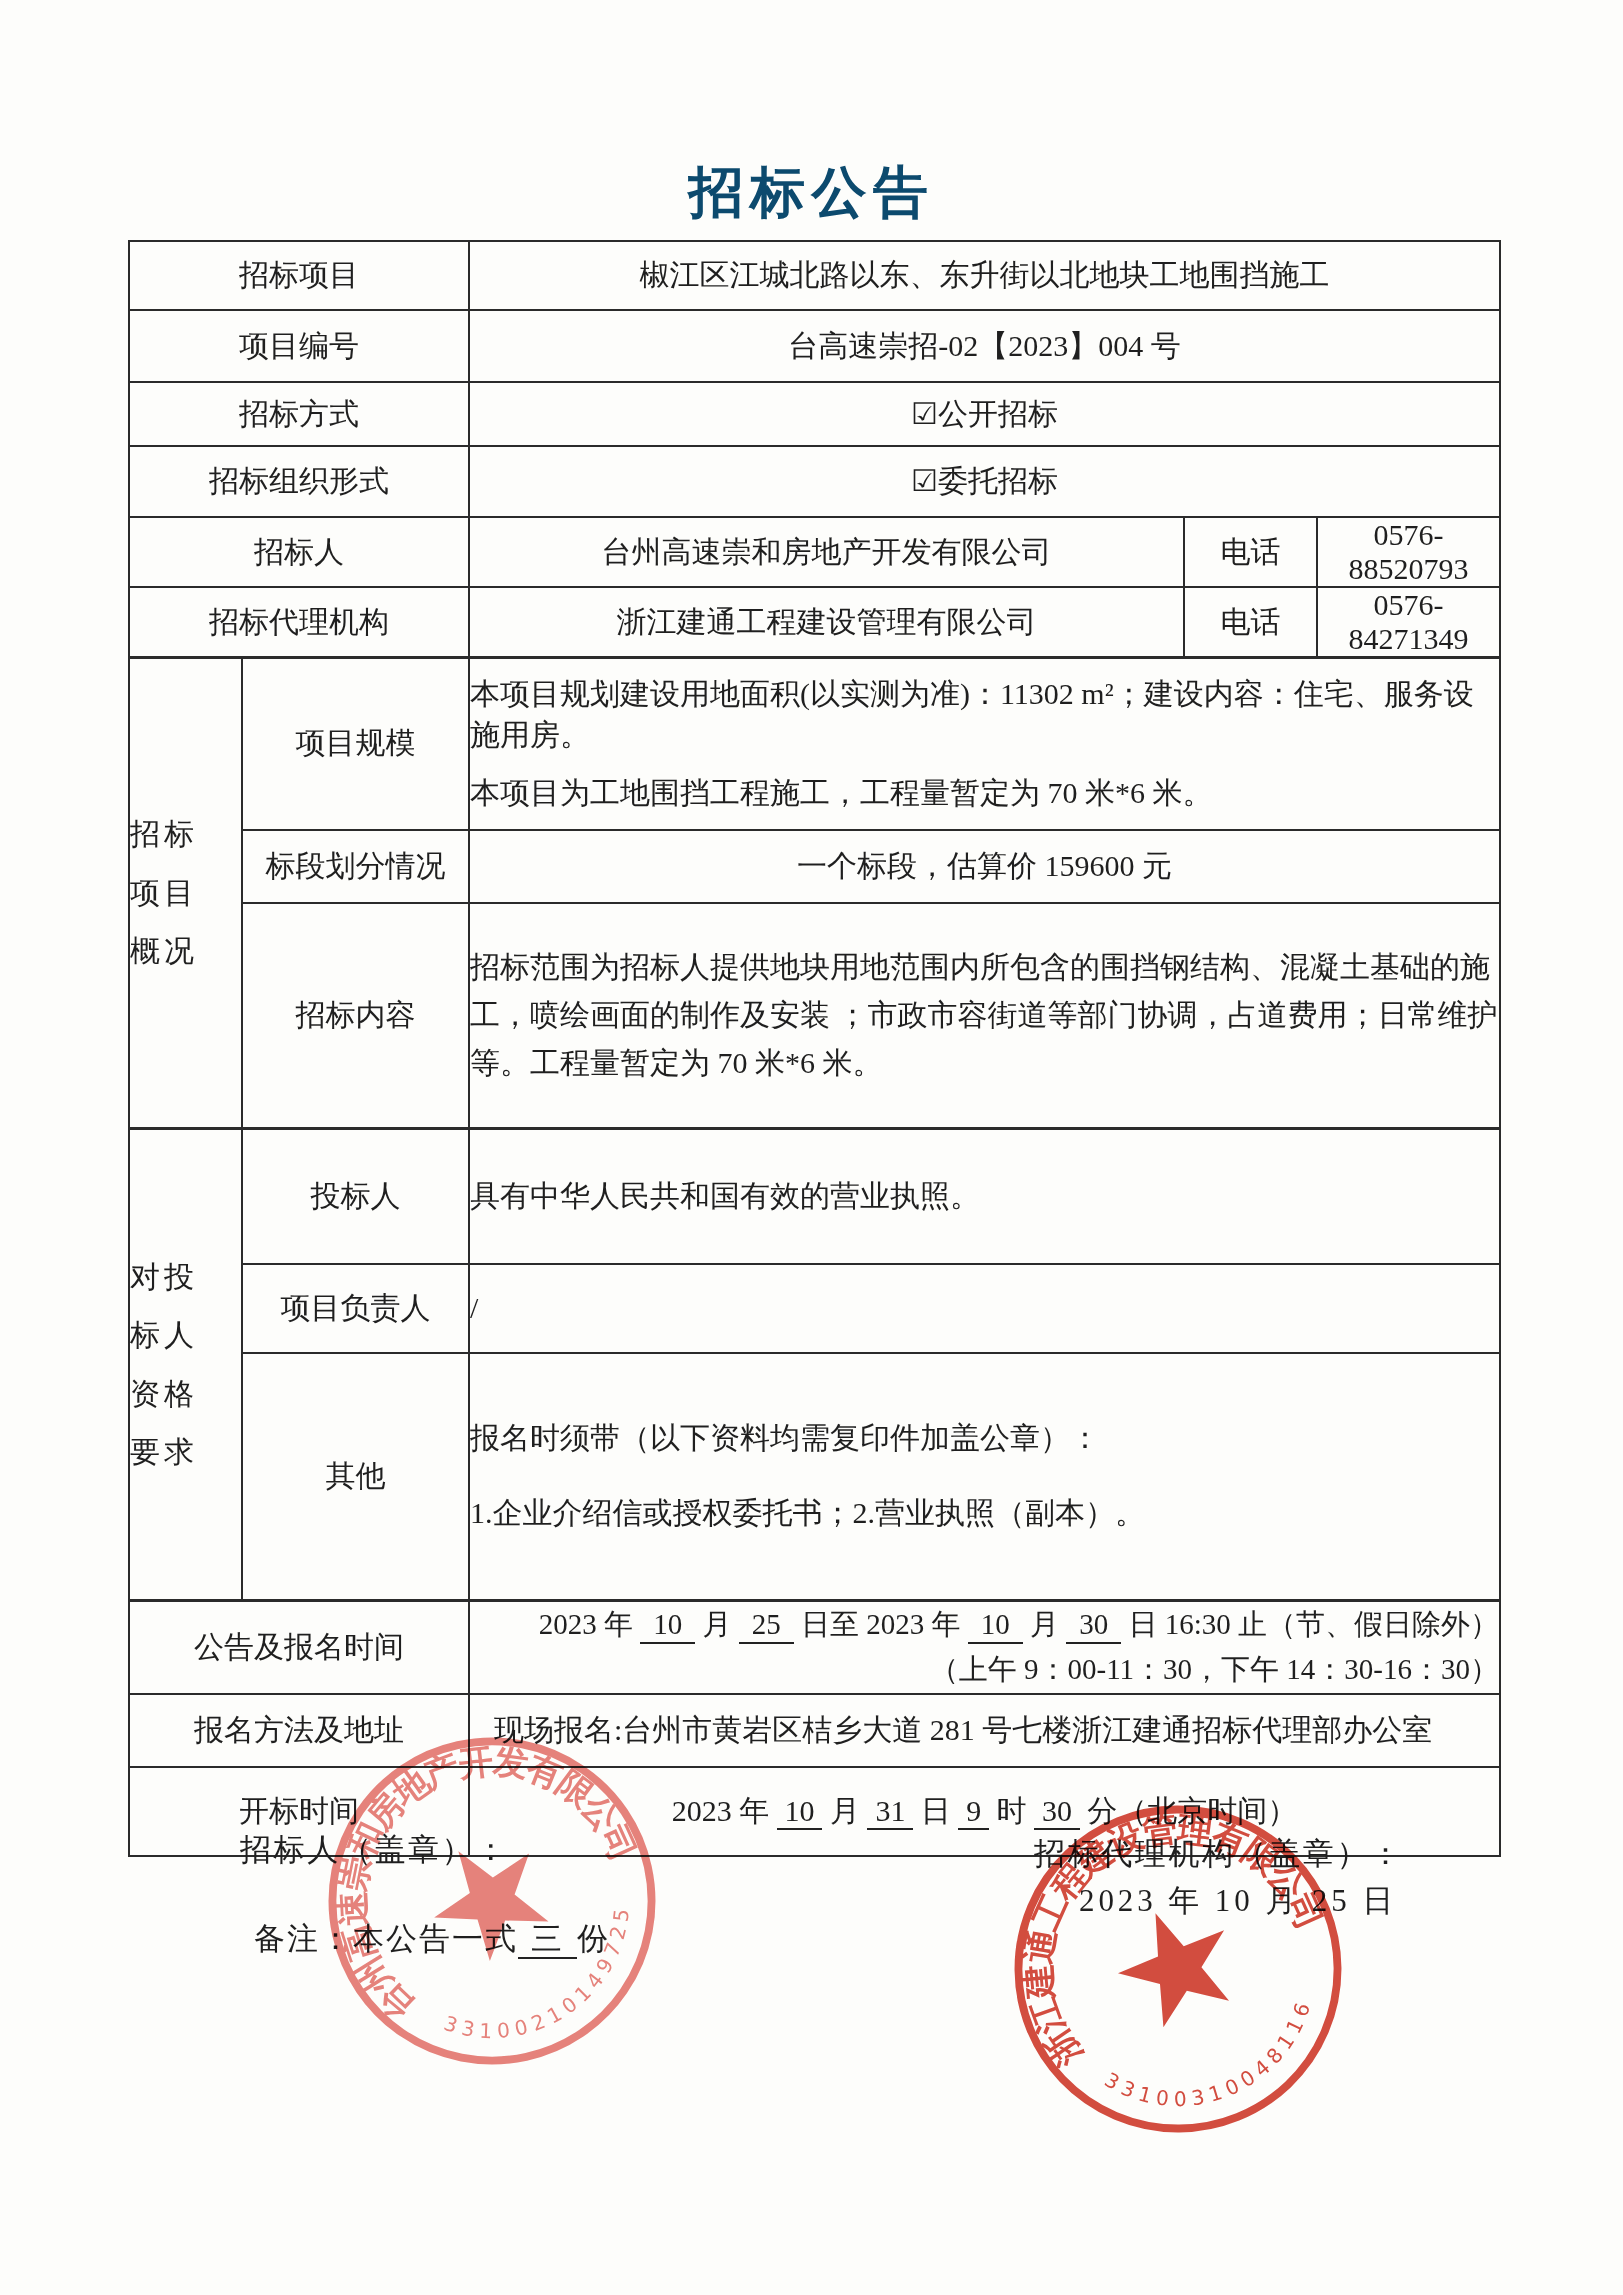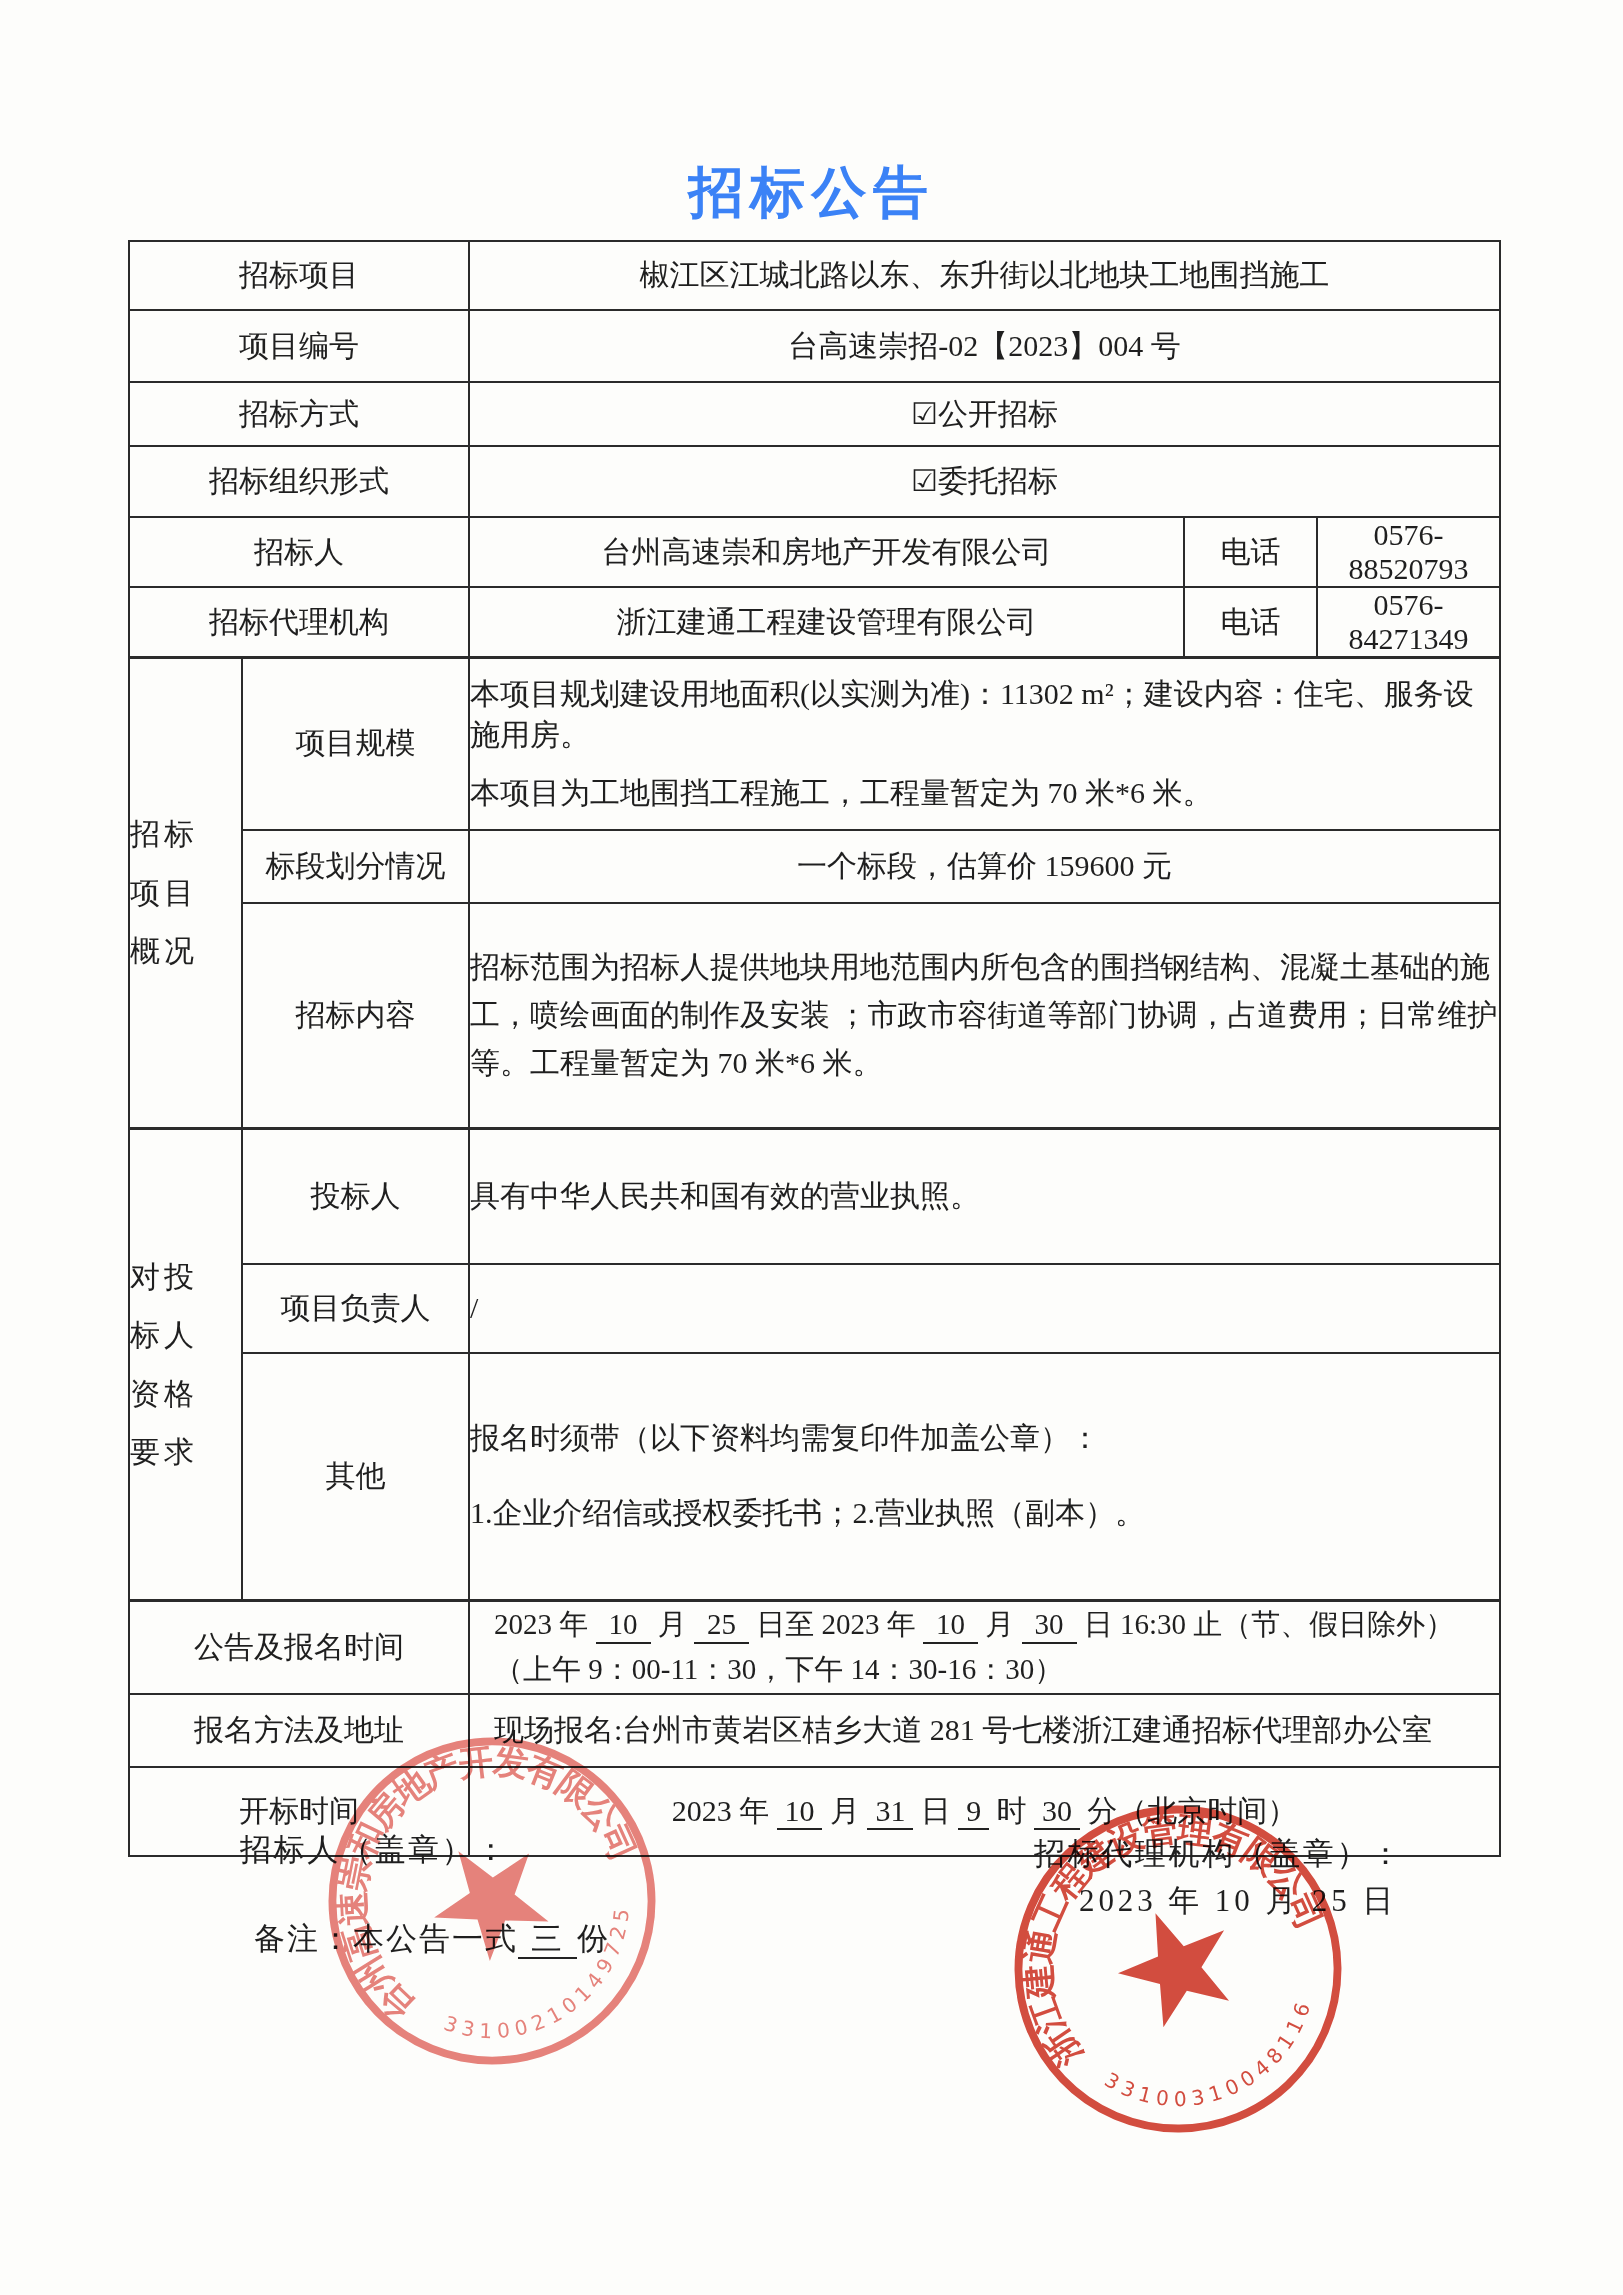--- a/index.html
+++ b/index.html
@@ -5,21 +5,21 @@
   html,body{margin:0;padding:0;background:#e8e8e6;}
   #page{
     position:relative; width:1623px; height:2295px; background:#fdfdfb;
     font-family:"Liberation Serif","DejaVu Serif",serif; color:#1f1f1f;
     overflow:hidden;
   }
   #doc-title{
     position:absolute; top:156px; left:0; width:100%;
     text-align:center; font-size:55px; font-weight:bold;
     font-family:"DejaVu Sans","Liberation Sans",sans-serif;
-    letter-spacing:6.5px; color:#3b82f6;
+    letter-spacing:6.5px; color:#0c4a6e;
   }
   table.main{
     position:absolute; left:128px; top:240px; width:1371px;
     border-collapse:collapse; table-layout:fixed;
   }
   table.main td{
     border:2px solid #2b2b2b; font-size:30px; vertical-align:middle;
     overflow:hidden; padding:0;margin-left:27px;
   }
   td.lab{ text-align:center; }
@@ -28,21 +28,21 @@
   tr.thick td{ border-top-width:3.3px; }
   .vlabel{ line-height:1.95; text-align:left; }
   .vlabel span{ display:block; letter-spacing:3.9px;}
   .para + .para{ margin-top:17px; }
   .gapline + .gapline{ margin-top:34px;font-family:Liberation Serif, serif; }
   .u{
     display:inline-block; border-bottom:2.6px solid #222;
     padding:0 13px; line-height:1.15;
   }
   .u.narrow{ padding:0 7.9px; }
-  .twoline{ text-align:left; line-height:1.55;padding-left:24px; }
+  .twoline{ text-align:right; line-height:1.55;padding-left:24px; }
   
   .f-text{ position:absolute; font-size:31px; white-space:nowrap; }
   #seal-left-label{ left:240px; top:1829px; letter-spacing:2.6px; }
   #seal-right-label{ left:1034px; top:1833px; letter-spacing:2.6px; }
   #sign-date{ left:1079px; top:1880px; letter-spacing:3.9px; }
   #note-line{ left:254px; top:1918px; letter-spacing:2px; }
   
   .stamp{ position:absolute; mix-blend-mode:multiply; }
   #stamp-left{ left:322px; top:1731px; transform:rotate(-34deg); opacity:0.78; }
   #stamp-right{ left:1008px; top:1799px; transform:rotate(-22deg); opacity:0.9; }

